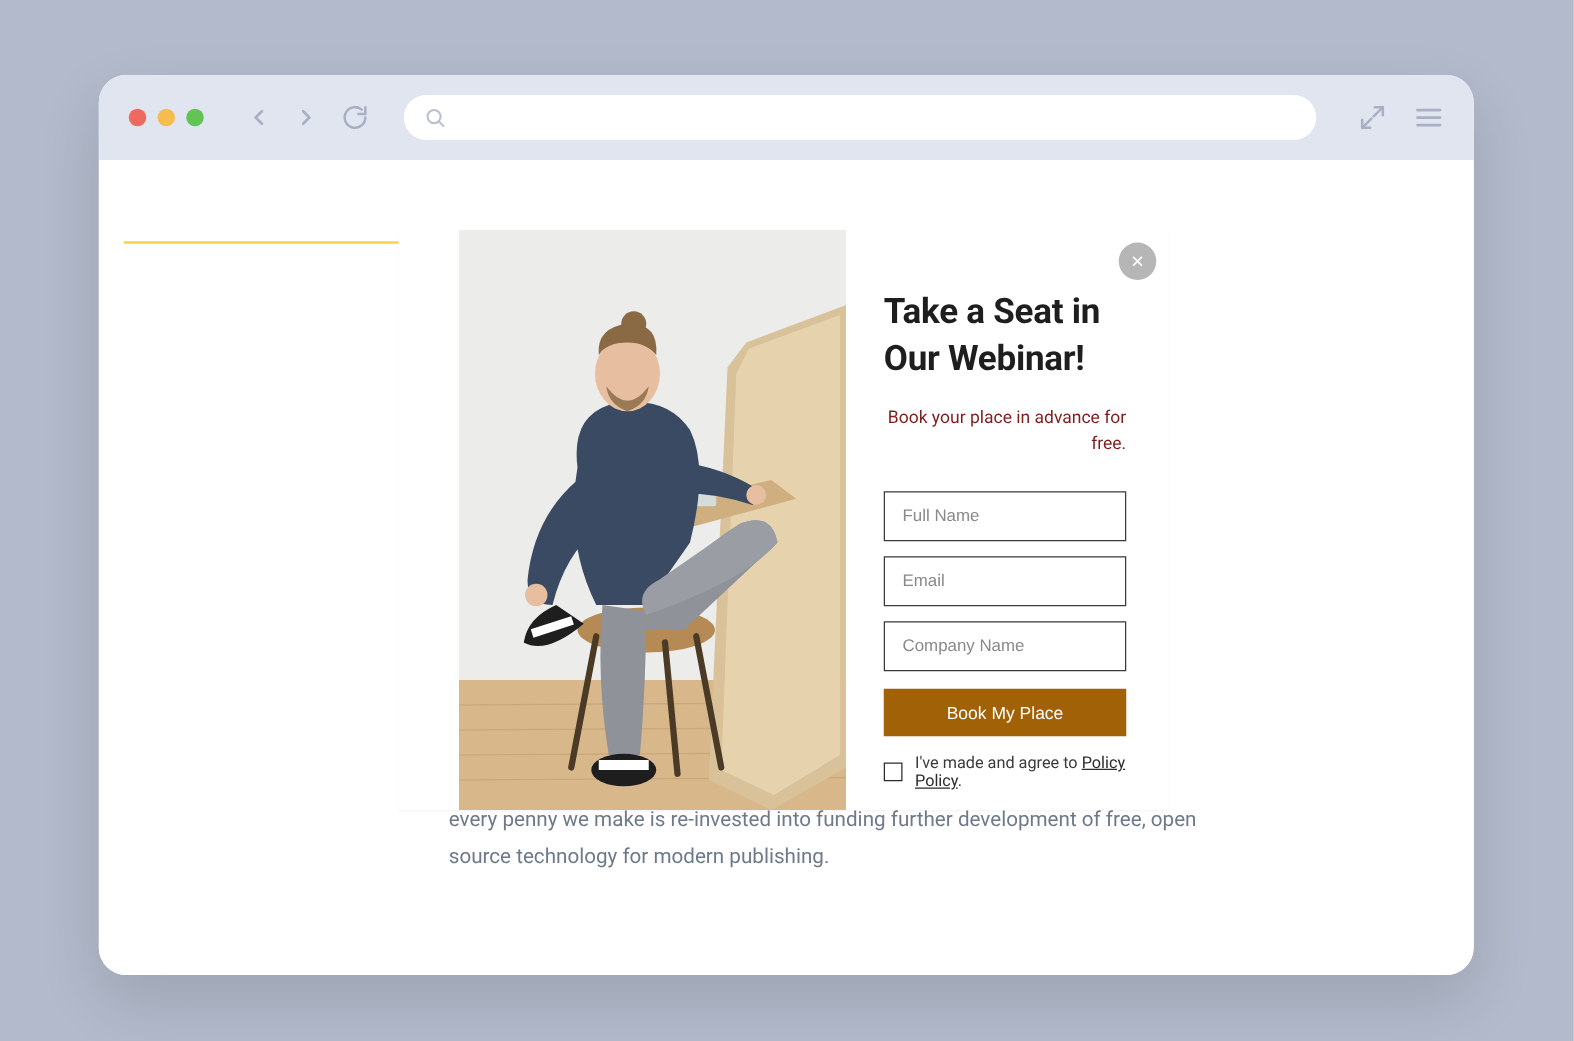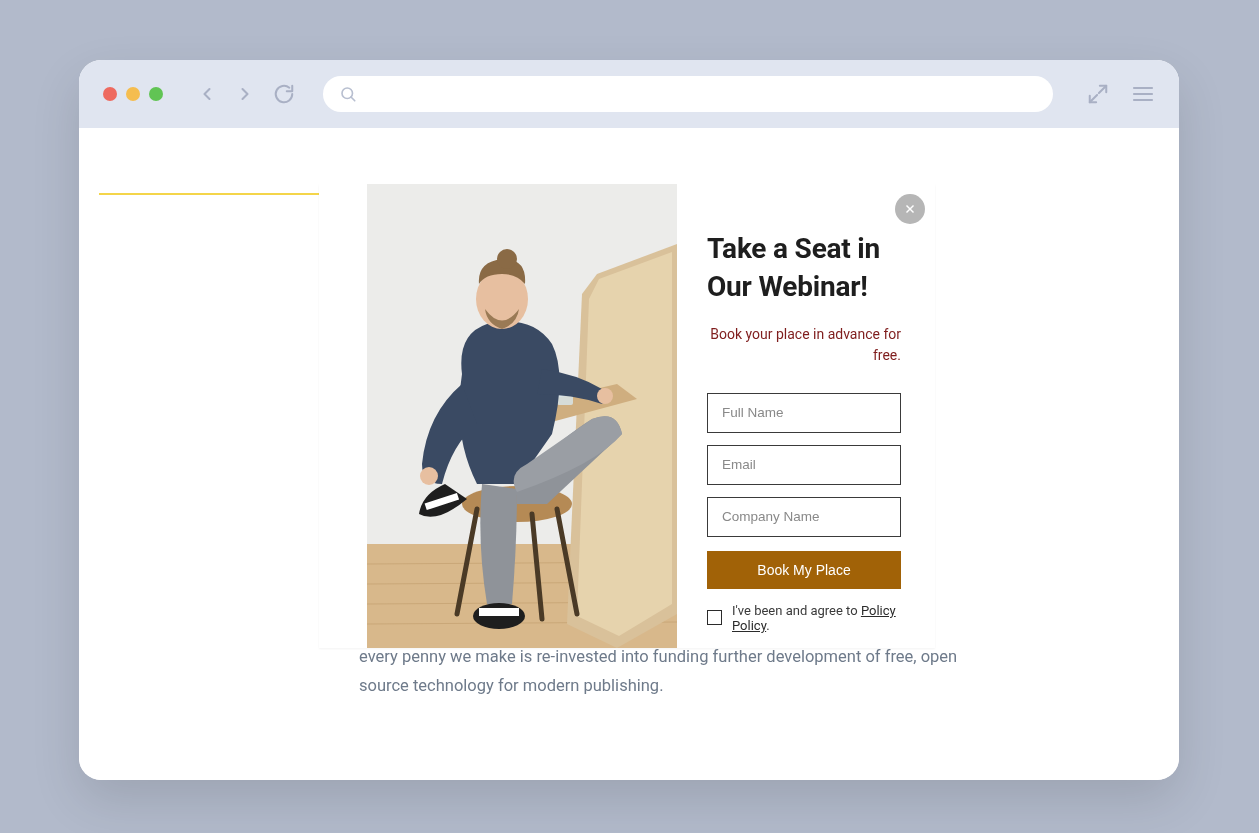--- a/index.html
+++ b/index.html
@@ -337,21 +337,21 @@
 
         <input class="field" type="text" placeholder="Email" style="">
 
         <input class="field" type="text" placeholder="Company Name" style="">
 
         <button class="submit-btn">Book My Place</button>
 
         <label class="consent-row">
           <input type="checkbox" style="">
           <span>
-            <span>I've been and agree to </span><a href="#">Policy Policy</a><span>.</span>
+            <span>I've made and agree to </span><a href="#">Policy Policy</a><span>.</span>
           </span>
         </label>
 
       </div>
     </div>
 
   </div>
 </div>
 
 </body></html>

